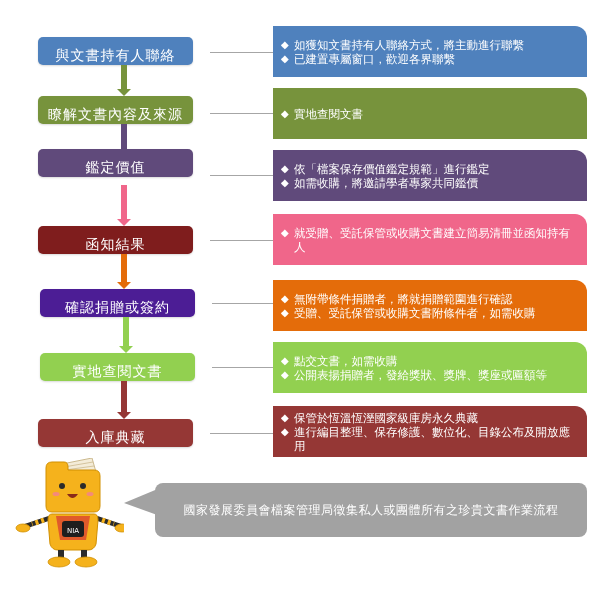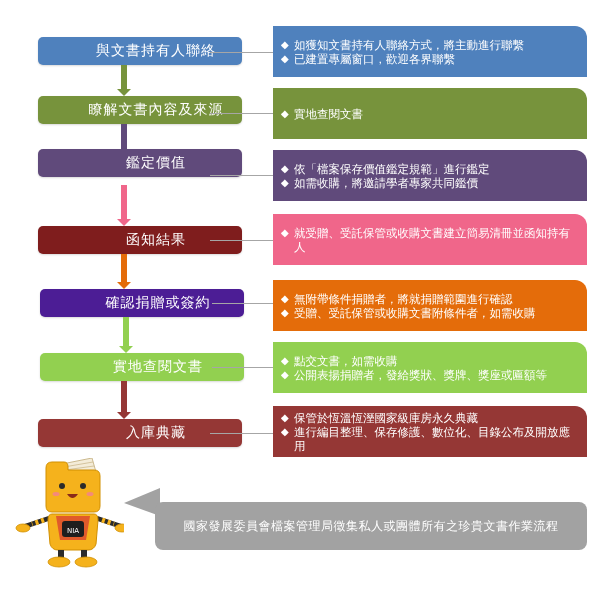--- a/index.html
+++ b/index.html
@@ -1,22 +1,22 @@
 <!DOCTYPE html>
 <html><head>
   <meta charset="utf-8">
   <style>
     html, body { margin: 0; padding: 0; background: #ffffff; }
     body { width: 600px; height: 593px; position: relative; overflow: hidden;
            font-family: "DejaVu Sans", "Liberation Sans", sans-serif; }
     .step {
-      position: absolute; left: 38px; width: 172px; height: 28px;
+      position: absolute; left: 38px; width: 155px; height: 28px;
       border-radius: 5px; color: #ffffff; font-size: 14px;
-      display: flex; align-items: center; justify-content: center;
-      letter-spacing: 1px; box-shadow: 0 1px 2px rgba(0,0,0,0.15); padding-left: 32px;
+      display: flex; align-items: flex-end; justify-content: center;
+      letter-spacing: 1px; box-shadow: 0 1px 2px rgba(0,0,0,0.15);
     }
     .connector {
       position: absolute; left: 210px; width: 63px; height: 1px; background: #a6a6a6;
     }
     .detail {
       position: absolute; left: 273px; width: 314px; height: 51px;
       border-top-right-radius: 12px; color: #ffffff; font-size: 11.5px;
       line-height: 14px; box-sizing: border-box; padding: 0 8px;
       display: flex; flex-direction: column; justify-content: center;
     }
@@ -24,23 +24,23 @@
     .detail .bullet { width: 13px; flex: 0 0 13px; font-size: 10px; }
     .detail .txt { flex: 1; }
     .arrow { position: absolute; width: 14px; }
     .arrow .shaft { position: absolute; left: 4px; width: 6px; top: 0; }
     .arrow .head {
       position: absolute; left: 0; width: 0; height: 0;
       border-left: 7px solid transparent; border-right: 7px solid transparent;
       border-top-width: 7px; border-top-style: solid;
     }
     .bubble {
-      position: absolute; left: 155px; top: 483px; width: 432px; height: 48px;
+      position: absolute; left: 155px; top: 483px; width: 432px; height: 54px;
       background: #a2a2a2; border-radius: 8px; color: #ffffff; font-size: 12px;
-      display: flex; align-items: center; justify-content: center; letter-spacing: 0.5px; margin-top: 19px;
+      display: flex; align-items: center; justify-content: center; letter-spacing: 0.5px;
     }
     .bubble-tail {
       position: absolute; left: 124px; top: 488px; width: 0; height: 0;
     }
     .mascot { position: absolute; left: 14px; top: 458px; width: 110px; height: 110px; }
   </style>
 </head>
 <body>
 
 <div class="step" style="top:37px;background:#4f81bd;">

